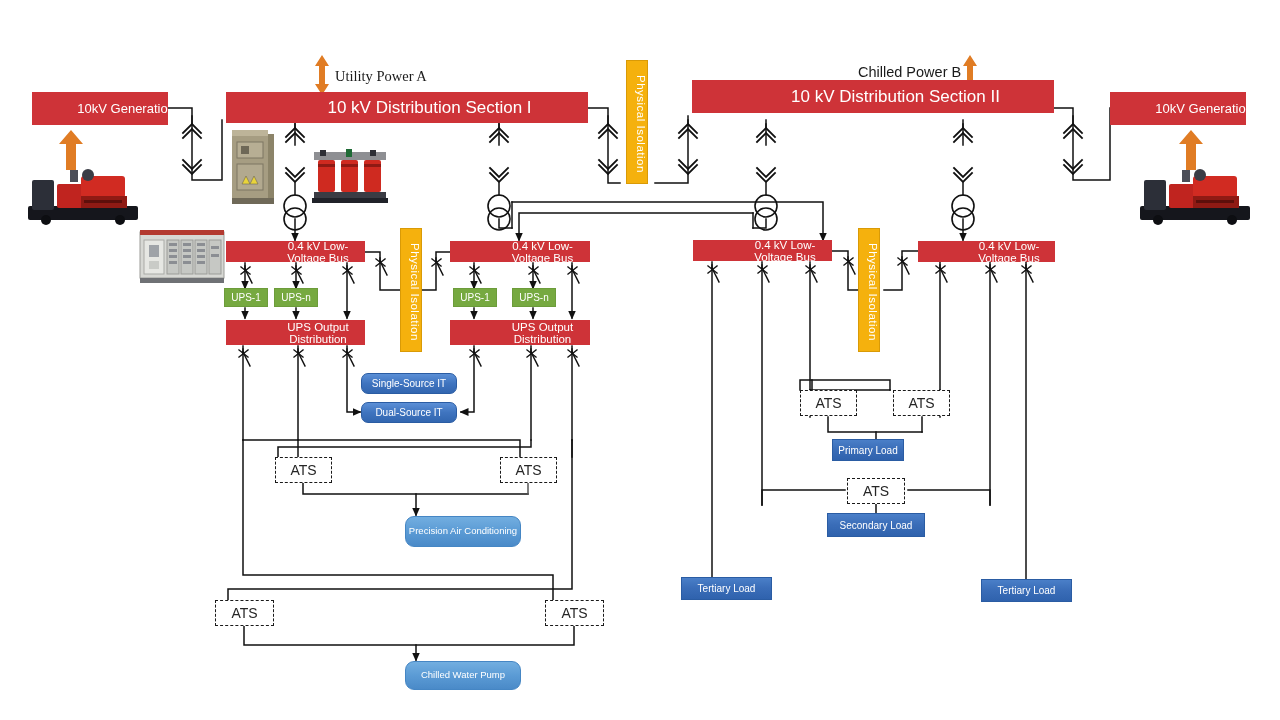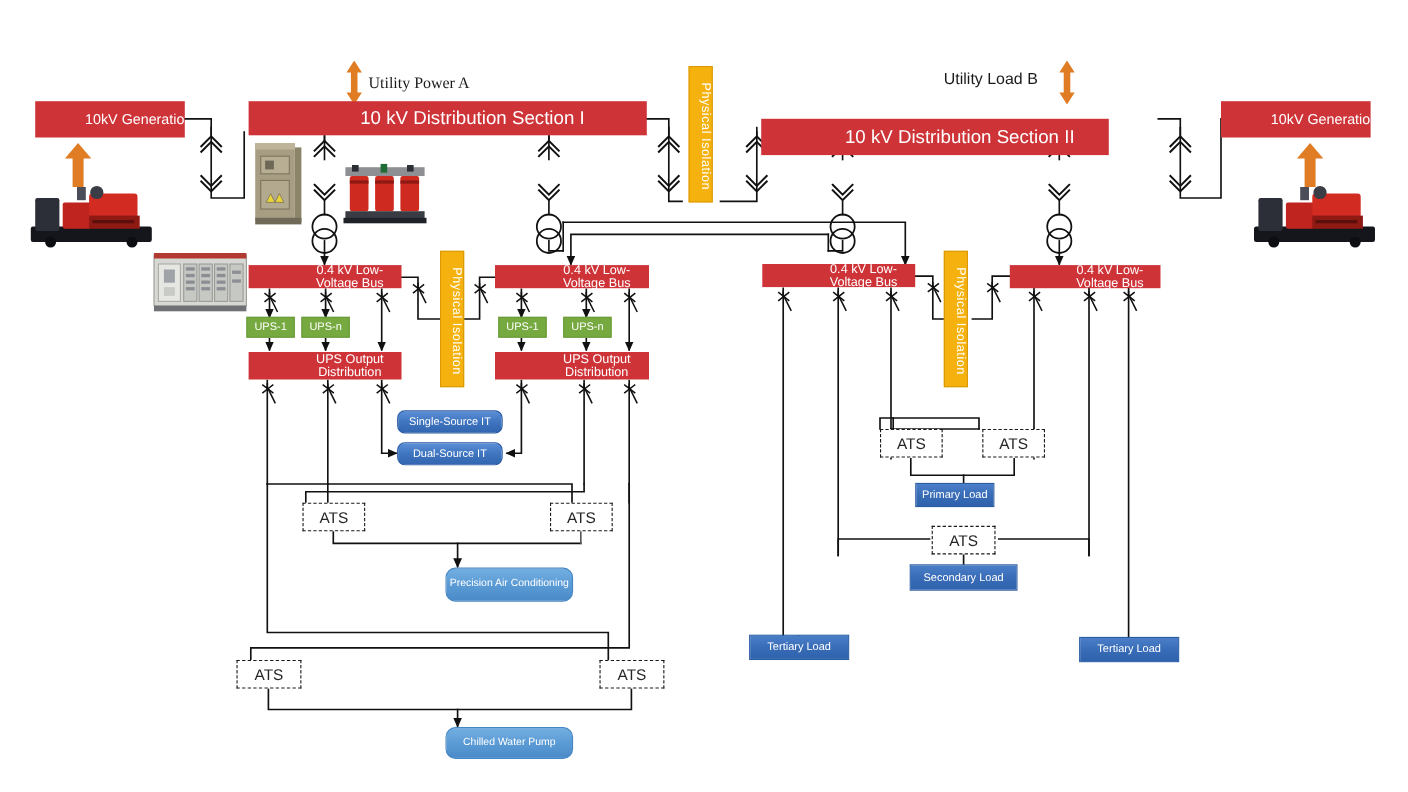--- a/index.html
+++ b/index.html
@@ -237,21 +237,21 @@
       <path d="M8,0 L15,11 L11,11 L11,29 L15,29 L8,40 L1,29 L5,29 L5,11 L1,11 Z" fill="#e07c24"></path>
     </svg>
   </div>
   <div class="lbl" style="left:335px;top:68px;font-family:Liberation Serif, serif;">Utility Power A</div>
 
   <div class="uarrow" style="left:962px;top:55px;height:40px;">
     <svg width="16" height="40" viewBox="0 0 16 40">
       <path d="M8,0 L15,11 L11,11 L11,29 L15,29 L8,40 L1,29 L5,29 L5,11 L1,11 Z" fill="#e07c24"></path>
     </svg>
   </div>
-  <div class="lbl" style="left:858px;top:64px;">Utility Load B</div>
+  <div class="lbl" style="left:858px;top:64px;">Chilled Power B</div>
 
   <div class="node bar-red mid" style="left:32px;top:92px;width:136px;height:33px;">10kV Generatio</div>
   <div class="node bar-red mid" style="left:1110px;top:92px;width:136px;height:33px;">10kV Generatio</div>
 
   <div style="position:absolute;left:58px;top:130px;">
     <svg width="26" height="40" viewBox="0 0 26 40">
       <path d="M13,0 L25,14 L18,14 L18,40 L8,40 L8,14 L1,14 Z" fill="#e07c24"></path>
     </svg>
   </div>
   <div style="position:absolute;left:1178px;top:130px;">
@@ -347,21 +347,21 @@
         <rect x="59" y="27" width="8" height="3"></rect>
           <rect x="59" y="33" width="8" height="3"></rect>
         <rect x="73" y="18" width="8" height="3"></rect>
           <rect x="73" y="26" width="8" height="3"></rect>
       </g>
       <rect x="2" y="50" width="84" height="5" fill="#6f7175"></rect>
     </svg>
   </div>
 
   <div class="node bar-red big" style="left:226px;top:92px;width:362px;height:31px;">10 kV Distribution Section I</div>
-  <div class="node bar-red big" style="left:692px;top:108px;width:316px;height:33px;">10 kV Distribution Section II</div>
+  <div class="node bar-red big" style="left:692px;top:80px;width:362px;height:33px;">10 kV Distribution Section II</div>
 
   <div class="node iso" style="left:626px;top:60px;width:22px;height:124px;">Physical Isolation</div>
   <div class="node iso" style="left:400px;top:228px;width:22px;height:124px;">Physical Isolation</div>
   <div class="node iso" style="left:858px;top:228px;width:22px;height:124px;">Physical Isolation</div>
 
   <div class="node bar-red small" style="left:226px;top:241px;width:139px;height:21px;">0.4 kV Low-Voltage Bus</div>
   <div class="node bar-red small" style="left:450px;top:241px;width:140px;height:21px;">0.4 kV Low-Voltage Bus</div>
   <div class="node bar-red small" style="left:693px;top:240px;width:139px;height:21px;">0.4 kV Low-Voltage Bus</div>
   <div class="node bar-red small" style="left:918px;top:241px;width:137px;height:21px;">0.4 kV Low-Voltage Bus</div>
 

